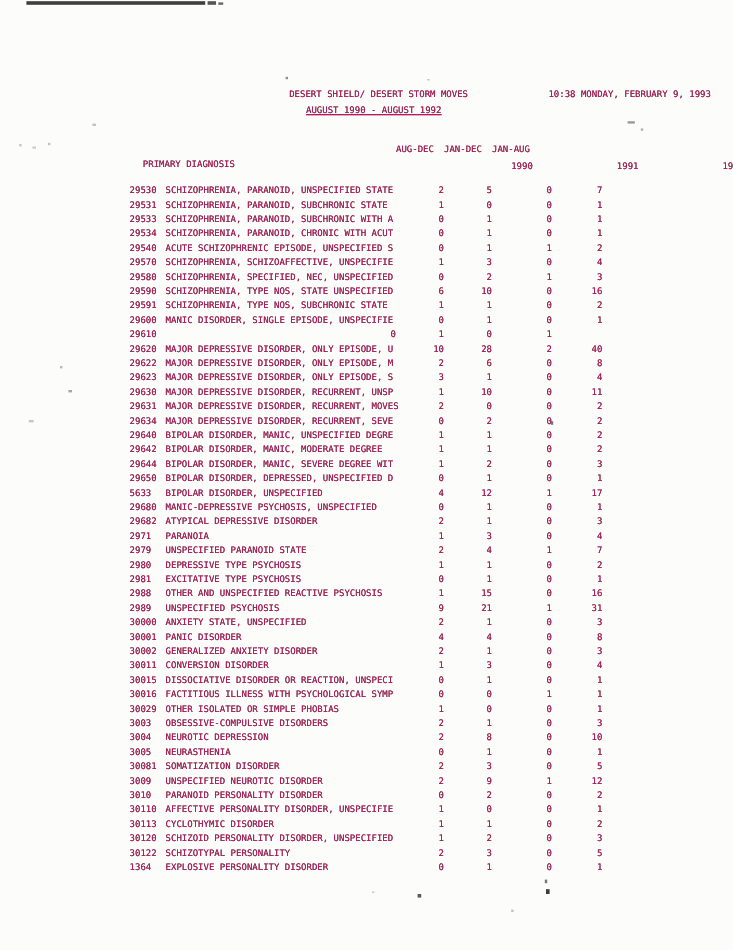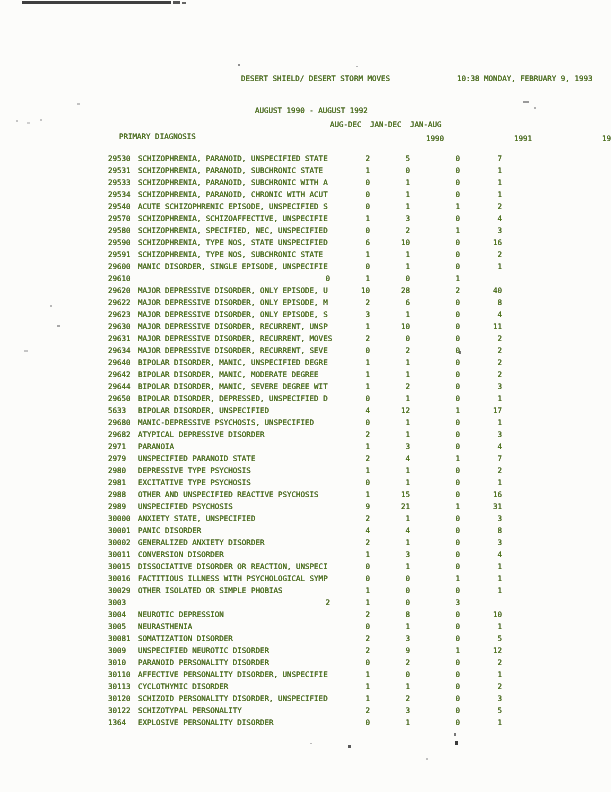--- a/index.html
+++ b/index.html
@@ -2,21 +2,21 @@
 <html><head>
 <meta charset="utf-8">
 <style>
   html,body{margin:0;padding:0;background:#ffffff;}
   .page{
     position:relative;
     width:611px;height:792px;
     background:#fcfcfa;
     overflow:hidden;
     font-family:"DejaVu Sans Mono", "Liberation Mono", monospace;
-    color:#4d7c0f;
+    color:#be185d;
     text-shadow:0 0 0.35px #444;
   }
   .t{position:absolute;font-size:7.5px;line-height:8px;white-space:pre;letter-spacing:0;}
   .grid{
     position:absolute;left:108px;width:394px;
     display:grid;
     grid-template-columns:30px 192px 40px 40px 50px 42px;
     font-size:7.5px;line-height:12px;white-space:pre;
   }
   .grid .cell{overflow:hidden;}
@@ -52,21 +52,21 @@
   <div class="speck" style="left:24px;top:350px;width:4px;height:2px;background:#c5c5c5;"></div>
   <div class="speck" style="left:459px;top:351px;width:2px;height:3px;background:#777;"></div>
   <div class="speck" style="left:426px;top:758px;width:2px;height:2px;background:#c0c0c0;"></div>
   <div class="speck" style="left:348px;top:745px;width:3px;height:3px;background:#5a5a5a;"></div>
   <div class="speck" style="left:454px;top:733px;width:2px;height:3px;background:#777;"></div>
   <div class="speck" style="left:455px;top:741px;width:3px;height:4px;background:#3a3a3a;"></div>
   <div class="speck" style="left:310px;top:743px;width:2px;height:1px;background:#bbbbbb;"></div>
 
   <div class="t" style="left:241px;top:75px;">DESERT SHIELD/ DESERT STORM MOVES</div>
   <div class="t" style="left:457px;top:75px;">10:38 MONDAY, FEBRUARY 9, 1993</div>
-  <div class="t" style="left:255px;top:107px;">AUGUST 1990 - AUGUST 1992</div>
+  <div class="t" style="left:255px;top:88px;text-decoration:underline;">AUGUST 1990 - AUGUST 1992</div>
 
   <div class="grid hdr" style="top:121px;">
     <span class="cell"></span>
     <span class="cell"></span>
     <span class="cell num">AUG-DEC</span>
     <span class="cell num">JAN-DEC</span>
     <span class="cell num">JAN-AUG</span>
     <span class="cell num"></span>
   </div>
   <div class="grid hdr" style="top:135px;gap:48px;">
@@ -110,21 +110,21 @@
       <div class="row"><span class="cell c0">2981</span><span class="cell c1">EXCITATIVE TYPE PSYCHOSIS</span><span class="cell c2">0</span><span class="cell c3">1</span><span class="cell c4">0</span><span class="cell c5">1</span></div>
       <div class="row"><span class="cell c0">2988</span><span class="cell c1">OTHER AND UNSPECIFIED REACTIVE PSYCHOSIS</span><span class="cell c2">1</span><span class="cell c3">15</span><span class="cell c4">0</span><span class="cell c5">16</span></div>
       <div class="row"><span class="cell c0">2989</span><span class="cell c1">UNSPECIFIED PSYCHOSIS</span><span class="cell c2">9</span><span class="cell c3">21</span><span class="cell c4">1</span><span class="cell c5">31</span></div>
       <div class="row"><span class="cell c0">30000</span><span class="cell c1">ANXIETY STATE, UNSPECIFIED</span><span class="cell c2">2</span><span class="cell c3">1</span><span class="cell c4">0</span><span class="cell c5">3</span></div>
       <div class="row"><span class="cell c0">30001</span><span class="cell c1">PANIC DISORDER</span><span class="cell c2">4</span><span class="cell c3">4</span><span class="cell c4">0</span><span class="cell c5">8</span></div>
       <div class="row"><span class="cell c0">30002</span><span class="cell c1">GENERALIZED ANXIETY DISORDER</span><span class="cell c2">2</span><span class="cell c3">1</span><span class="cell c4">0</span><span class="cell c5">3</span></div>
       <div class="row"><span class="cell c0">30011</span><span class="cell c1">CONVERSION DISORDER</span><span class="cell c2">1</span><span class="cell c3">3</span><span class="cell c4">0</span><span class="cell c5">4</span></div>
       <div class="row"><span class="cell c0">30015</span><span class="cell c1">DISSOCIATIVE DISORDER OR REACTION, UNSPECI</span><span class="cell c2">0</span><span class="cell c3">1</span><span class="cell c4">0</span><span class="cell c5">1</span></div>
       <div class="row"><span class="cell c0">30016</span><span class="cell c1">FACTITIOUS ILLNESS WITH PSYCHOLOGICAL SYMP</span><span class="cell c2">0</span><span class="cell c3">0</span><span class="cell c4">1</span><span class="cell c5">1</span></div>
       <div class="row"><span class="cell c0">30029</span><span class="cell c1">OTHER ISOLATED OR SIMPLE PHOBIAS</span><span class="cell c2">1</span><span class="cell c3">0</span><span class="cell c4">0</span><span class="cell c5">1</span></div>
-      <div class="row"><span class="cell c0">3003</span><span class="cell c2">2</span><span class="cell c3">1</span><span class="cell c4">0</span><span class="cell c5">3</span></div>
+      <div class="row"><span class="cell c0">3003</span><span class="cell c1">OBSESSIVE-COMPULSIVE DISORDERS</span><span class="cell c2">2</span><span class="cell c3">1</span><span class="cell c4">0</span><span class="cell c5">3</span></div>
       <div class="row"><span class="cell c0">3004</span><span class="cell c1">NEUROTIC DEPRESSION</span><span class="cell c2">2</span><span class="cell c3">8</span><span class="cell c4">0</span><span class="cell c5">10</span></div>
       <div class="row"><span class="cell c0">3005</span><span class="cell c1">NEURASTHENIA</span><span class="cell c2">0</span><span class="cell c3">1</span><span class="cell c4">0</span><span class="cell c5">1</span></div>
       <div class="row"><span class="cell c0">30081</span><span class="cell c1">SOMATIZATION DISORDER</span><span class="cell c2">2</span><span class="cell c3">3</span><span class="cell c4">0</span><span class="cell c5">5</span></div>
       <div class="row"><span class="cell c0">3009</span><span class="cell c1">UNSPECIFIED NEUROTIC DISORDER</span><span class="cell c2">2</span><span class="cell c3">9</span><span class="cell c4">1</span><span class="cell c5">12</span></div>
       <div class="row"><span class="cell c0">3010</span><span class="cell c1">PARANOID PERSONALITY DISORDER</span><span class="cell c2">0</span><span class="cell c3">2</span><span class="cell c4">0</span><span class="cell c5">2</span></div>
       <div class="row"><span class="cell c0">30110</span><span class="cell c1">AFFECTIVE PERSONALITY DISORDER, UNSPECIFIE</span><span class="cell c2">1</span><span class="cell c3">0</span><span class="cell c4">0</span><span class="cell c5">1</span></div>
       <div class="row"><span class="cell c0">30113</span><span class="cell c1">CYCLOTHYMIC DISORDER</span><span class="cell c2">1</span><span class="cell c3">1</span><span class="cell c4">0</span><span class="cell c5">2</span></div>
       <div class="row"><span class="cell c0">30120</span><span class="cell c1">SCHIZOID PERSONALITY DISORDER, UNSPECIFIED</span><span class="cell c2">1</span><span class="cell c3">2</span><span class="cell c4">0</span><span class="cell c5">3</span></div>
       <div class="row"><span class="cell c0">30122</span><span class="cell c1">SCHIZOTYPAL PERSONALITY</span><span class="cell c2">2</span><span class="cell c3">3</span><span class="cell c4">0</span><span class="cell c5">5</span></div>
       <div class="row"><span class="cell c0">1364</span><span class="cell c1">EXPLOSIVE PERSONALITY DISORDER</span><span class="cell c2">0</span><span class="cell c3">1</span><span class="cell c4">0</span><span class="cell c5">1</span></div>

